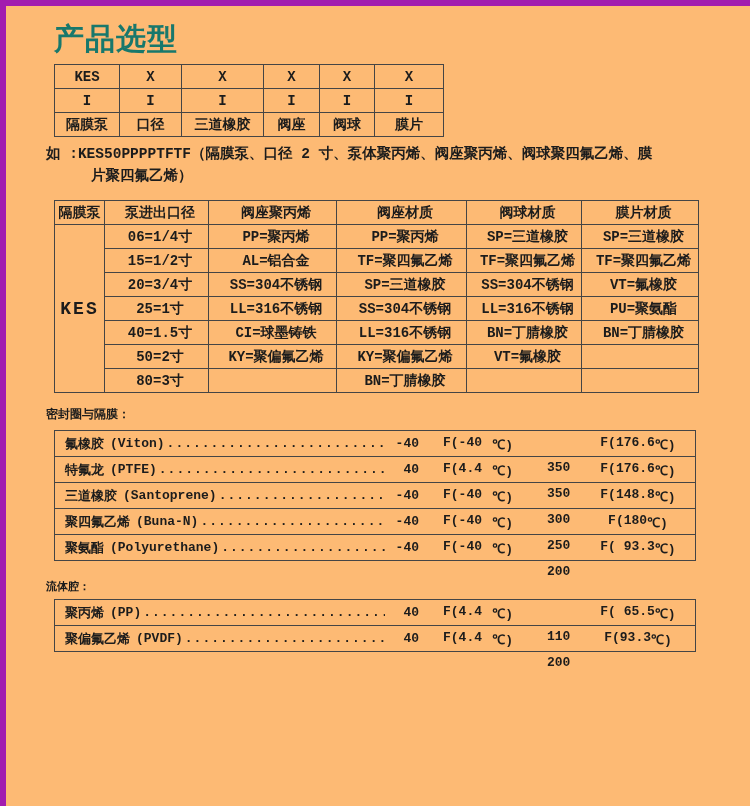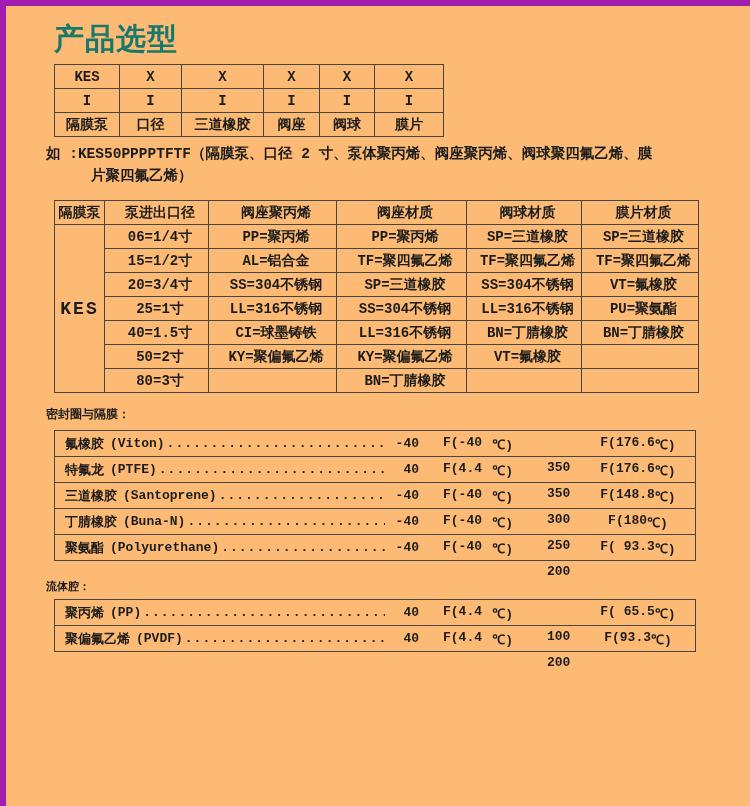--- a/index.html
+++ b/index.html
@@ -204,21 +204,21 @@
           <span>F(-40</span>
           <span>℃)</span>
         </span>
       <span class="highv">300</span>
       <span class="fcell f2">
           <span>F(148.8</span>
           <span>℃)</span>
         </span>
     </div>
     <div class="trow">
-      <span class="tname">丁腈橡胶</span>
+      <span class="tname">聚四氟乙烯</span>
       <span class="ten">(Buna-N)</span>
       <span class="dots"></span>
       <span class="lowv">-40</span>
       <span class="fcell f1">
           <span>F(-40</span>
           <span>℃)</span>
         </span>
       <span class="highv">250</span>
       <span class="fcell f2">
           <span>F(180</span>
@@ -247,21 +247,21 @@
   <div class="temp-table2">
     <div class="trow">
       <span class="tname">聚丙烯</span>
       <span class="ten">(PP)</span>
       <span class="dots"></span>
       <span class="lowv">40</span>
       <span class="fcell f1">
           <span>F(4.4</span>
           <span>℃)</span>
         </span>
-      <span class="highv">100</span>
+      <span class="highv">110</span>
       <span class="fcell f2">
           <span>F( 65.5</span>
           <span>℃)</span>
         </span>
     </div>
     <div class="trow">
       <span class="tname">聚偏氟乙烯</span>
       <span class="ten">(PVDF)</span>
       <span class="dots"></span>
       <span class="lowv">40</span>

